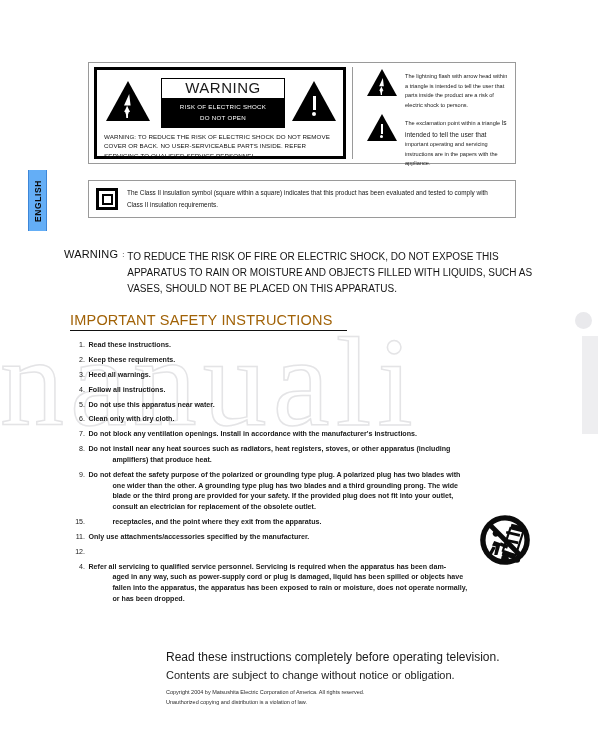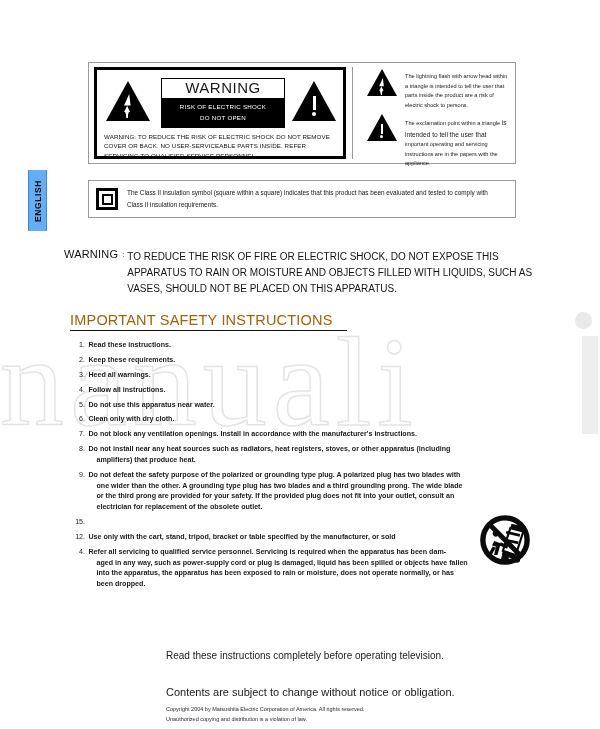--- a/index.html
+++ b/index.html
@@ -329,20 +329,21 @@
     text-align: right;
     padding-right: 3.5px;
   }
   .li .txt {
     flex: 1;
     font-weight: bold;
   }
   .li .txt .cont {
     display: block;
     padding-left: 8px;
+    margin-left: 16px;
   }
 
   
   #cart-icon {
     position: absolute;
     left: 478px;
     top: 513px;
     width: 54px;
     height: 54px;
     z-index: 2;
@@ -350,24 +351,24 @@
 
   
   #footer {
     position: absolute;
     left: 166px;
     top: 648px;
     width: 360px;
     z-index: 2;
   }
   .f-line1 {
-    font-size: 10px;
+    font-size: 12px;
     line-height: 1.55;
     color: #1a1a1a;
-    margin-bottom: 20px;
+    margin-bottom: 0;
   }
   .f-line2 {
     font-size: 11px;
     line-height: 1.55;
     color: #1a1a1a;
     margin-bottom: 4.5px;
   }
   .f-small {
     font-size: 5.5px;
     line-height: 1.78;
@@ -494,25 +495,29 @@
     <div class="li">
       <span class="num">8.</span>
       <span class="txt"><span>Do not install near any heat sources such as radiators, heat registers, stoves, or other apparatus (including</span><span class="cont">amplifiers) that produce heat.</span></span>
     </div>
     <div class="li">
       <span class="num">9.</span>
       <span class="txt"><span>Do not defeat the safety purpose of the polarized or grounding type plug. A polarized plug has two blades with</span><span class="cont">one wider than the other. A grounding type plug has two blades and a third grounding prong. The wide blade or the third prong are provided for your safety. If the provided plug does not fit into your outlet, consult an electrician for replacement of the obsolete outlet.</span></span>
     </div>
     <div class="li">
       <span class="num">15.</span>
+      <span class="txt"><span class="cont">receptacles, and the point where they exit from the apparatus.</span></span>
+    </div>
+    <div class="li">
+      <span class="num">11.</span>
+      <span class="txt"><span>Only use attachments/accessories specified by the manufacturer.</span></span>
+    </div>
+    <div class="li">
+      <span class="num">12.</span>
       <span class="txt"></span>
-    </div>
-    <div class="li">
-      <span class="num">12.</span>
-      <span class="txt"><span>Use only with the cart, stand, tripod, bracket or table specified by the manufacturer, or sold</span></span>
     </div>
     <div class="li">
       <span class="num">4.</span>
       <span class="txt"><span>Refer all servicing to qualified service personnel. Servicing is required when the apparatus has been dam-</span><span class="cont">aged in any way, such as power-supply cord or plug is damaged, liquid has been spilled or objects have fallen into the apparatus, the apparatus has been exposed to rain or moisture, does not operate normally, or has been dropped.</span></span>
     </div>
   </div>
 
 <svg id="cart-icon" viewBox="0 0 100 100">
   <circle cx="50" cy="50" r="46" fill="#0b0b0b"></circle>
   <circle cx="50" cy="50" r="36" fill="#ffffff"></circle>

